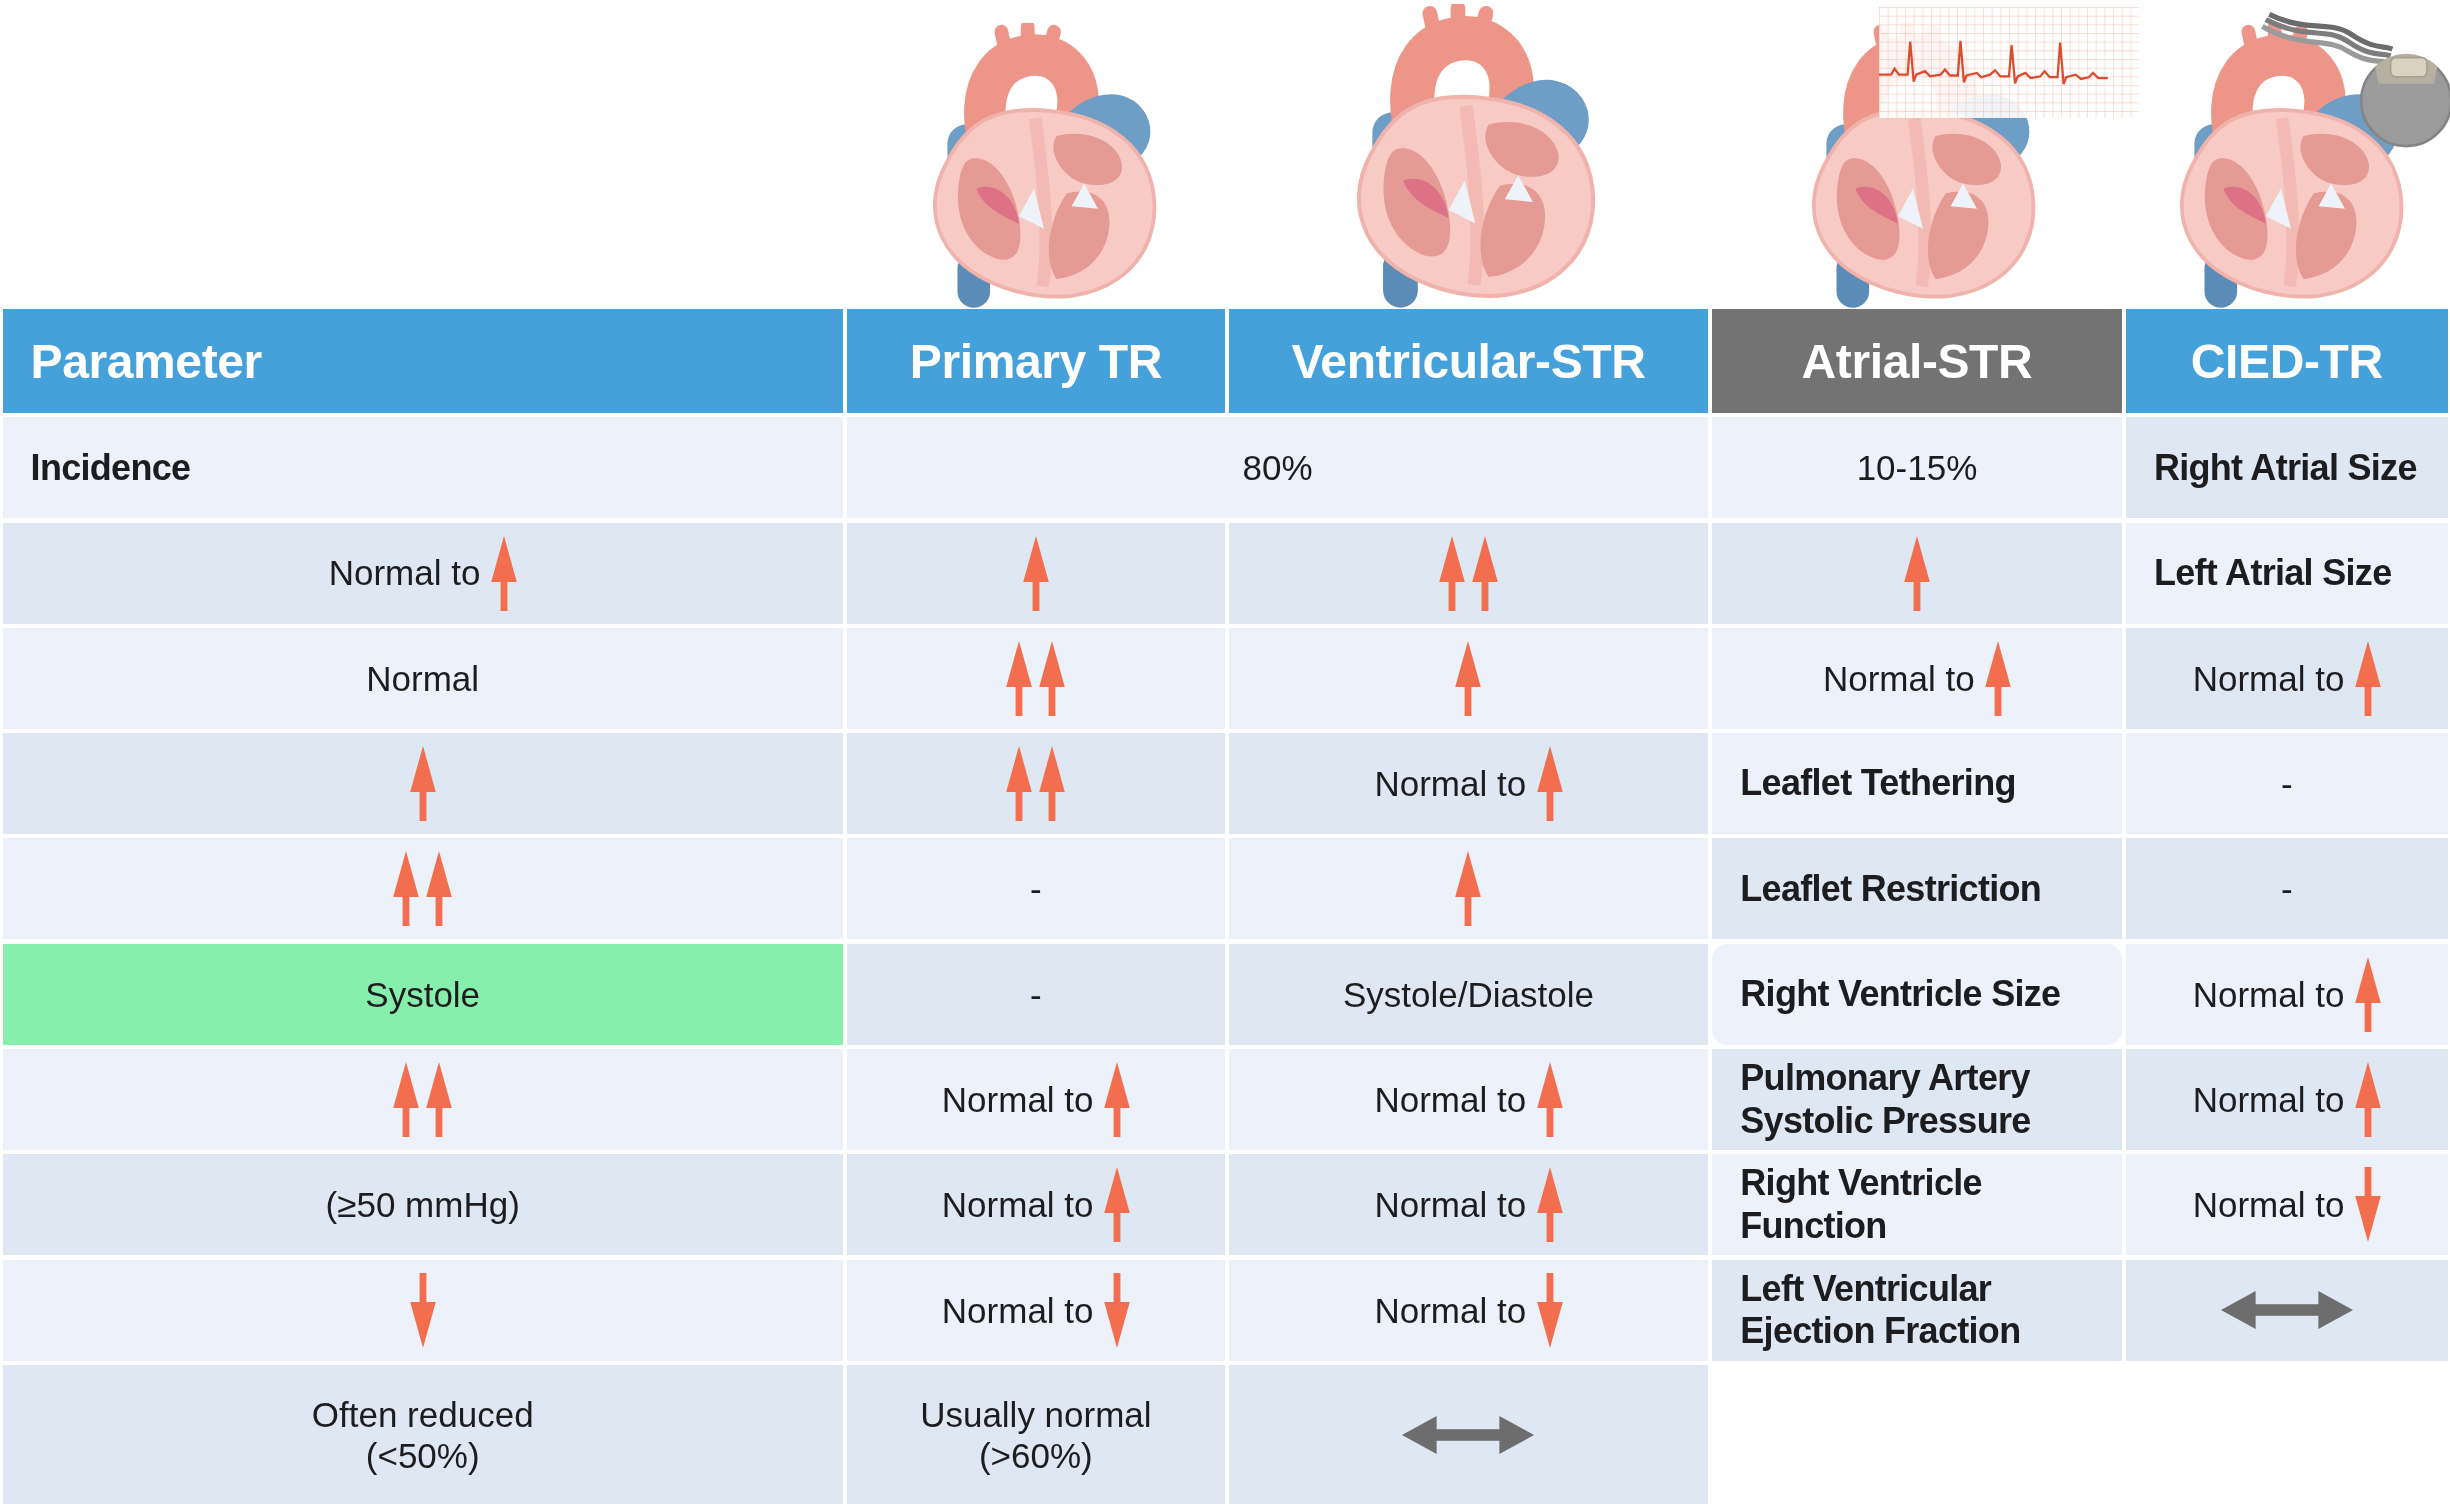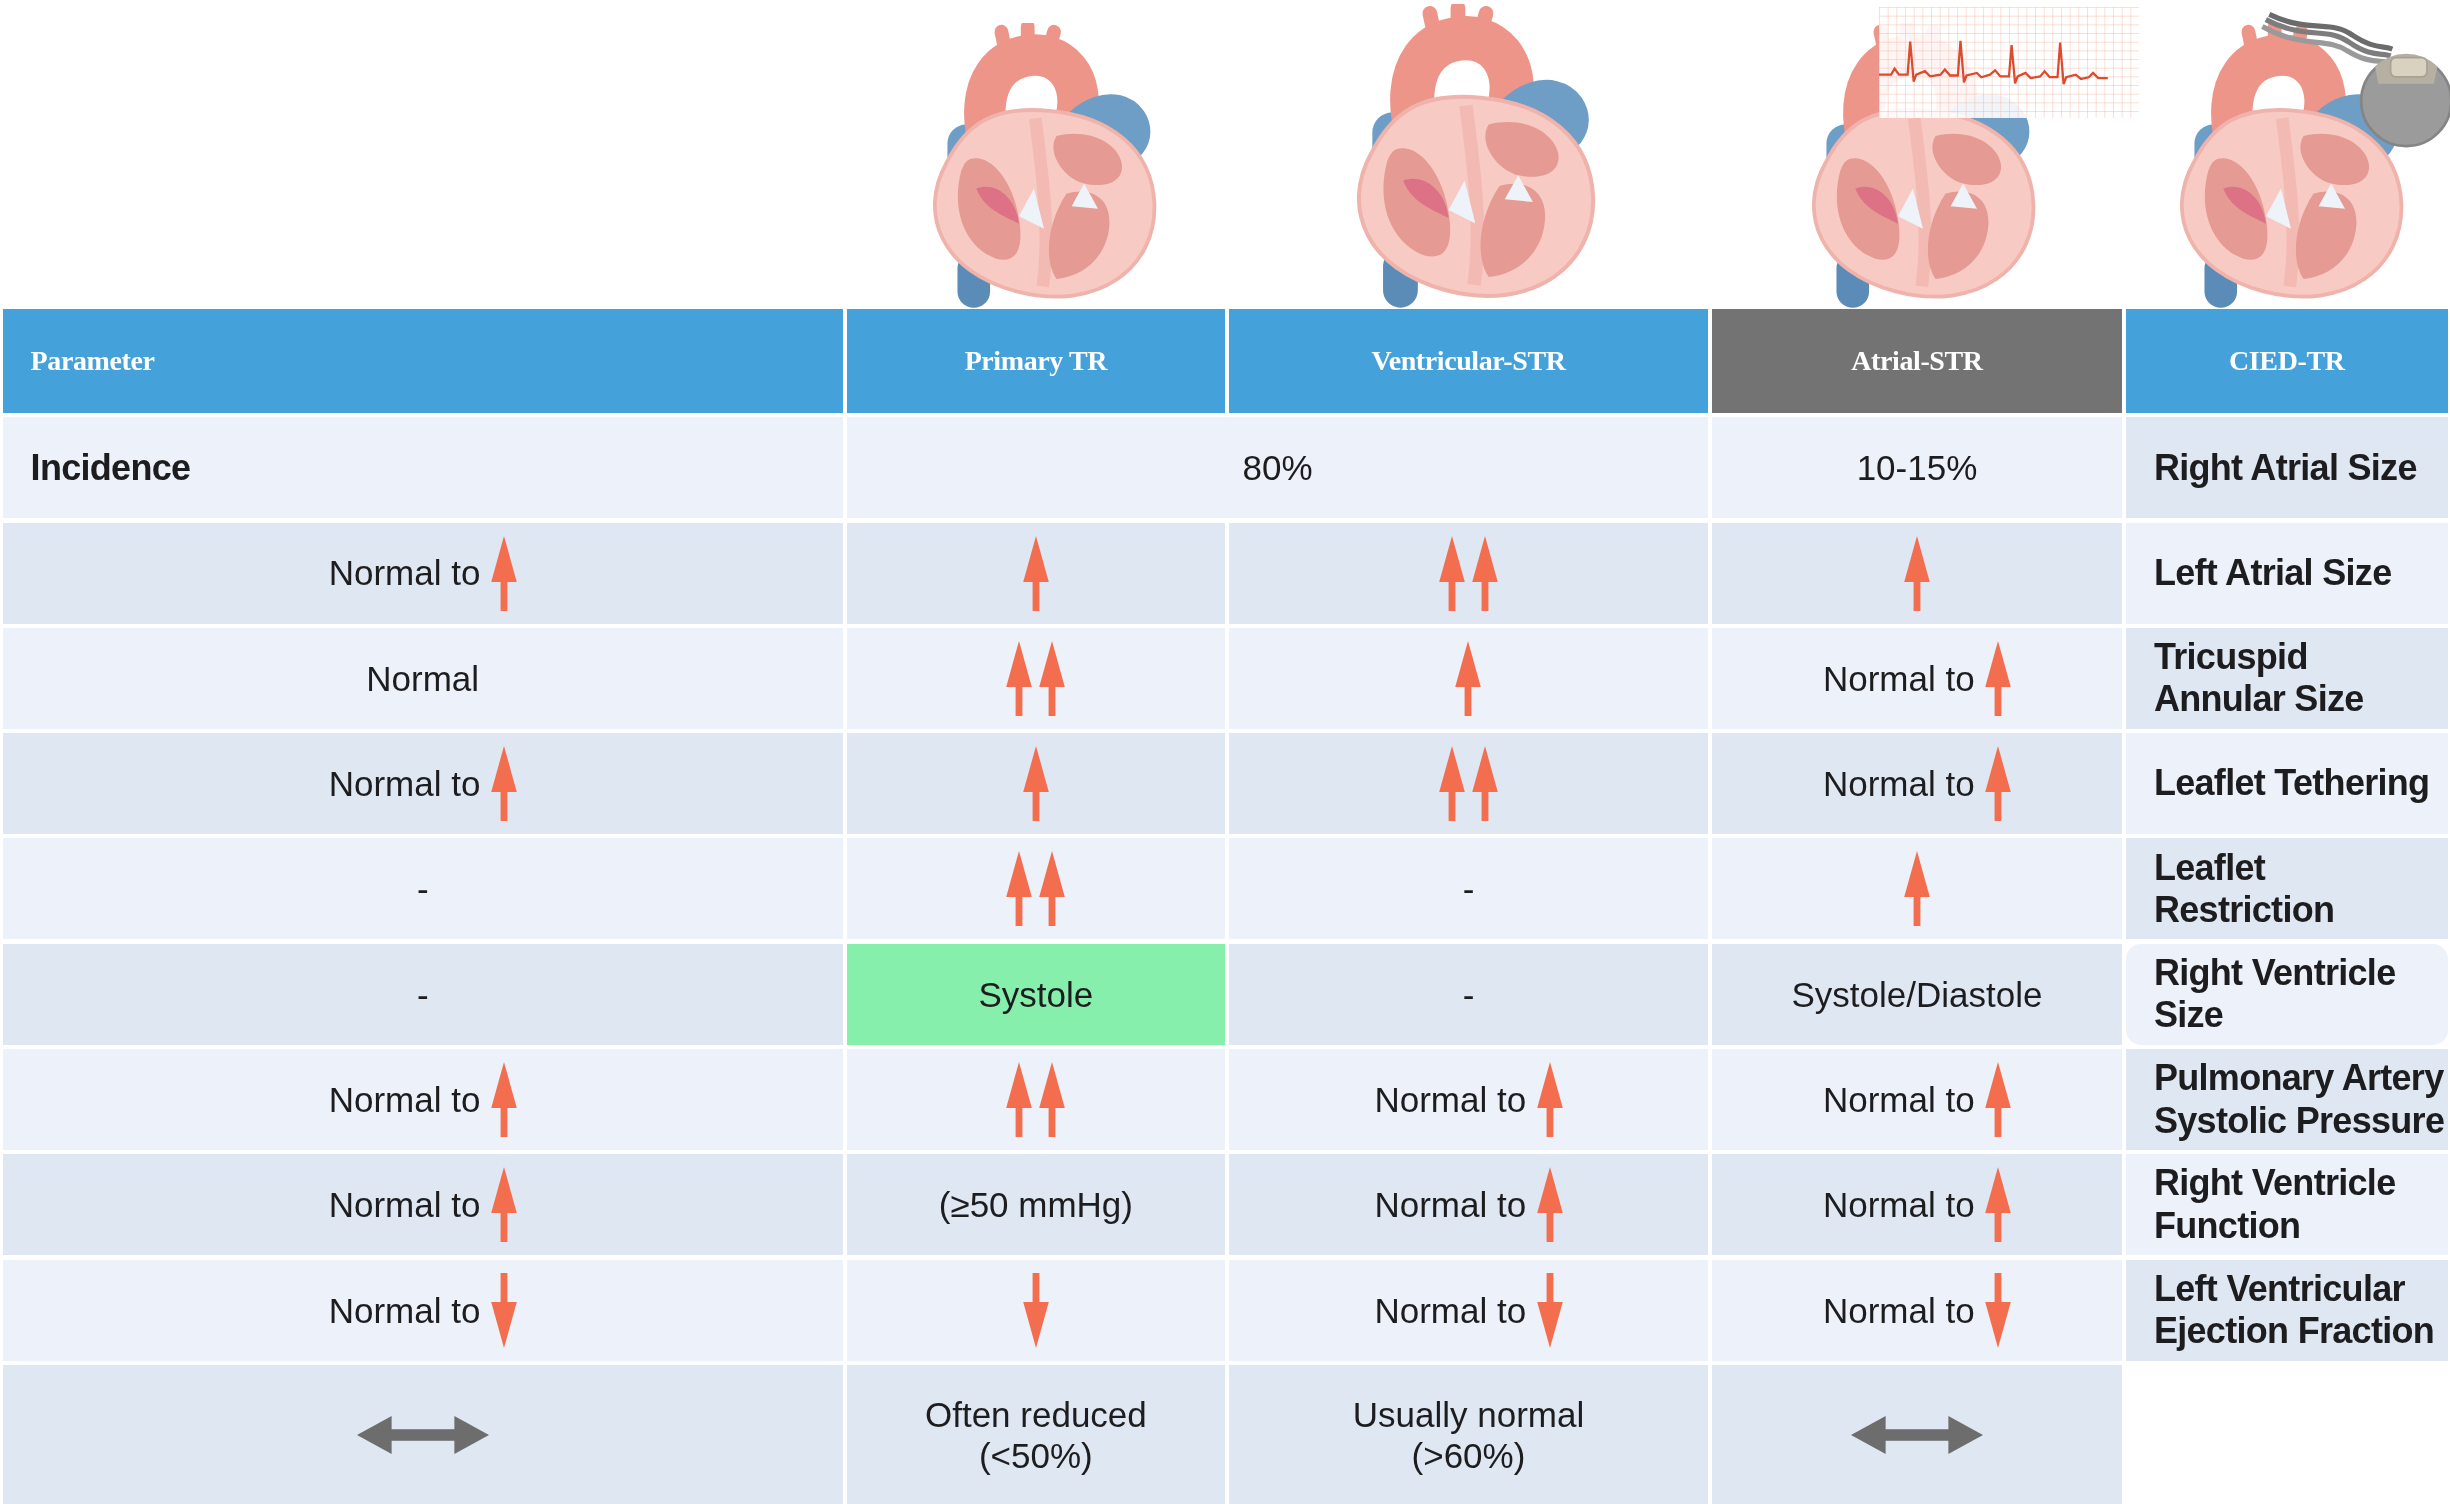--- a/index.html
+++ b/index.html
@@ -21,24 +21,23 @@
   
   .tr-table{
     display:grid;
     grid-template-columns:977fr 439fr 557fr 476fr 374fr;
     grid-template-rows:104px repeat(9,101px) 141px;
     gap:4.3px;
     width:2445px;margin:0 2.6px;
     background:#ffffff;
   }
   .th{
-    color:#ffffff;font-size:28px;font-weight:700;
+    color:#ffffff;font-size:48px;font-weight:700;
     display:flex;align-items:center;justify-content:center;
     letter-spacing:-0.4px;
-    font-family:Liberation Serif, serif;
   }
   .th.param{justify-content:flex-start;padding-left:28px;}
   .td{
     display:flex;align-items:center;justify-content:center;
     font-size:35px;color:#1d1d1f;gap:10.4px;text-align:center;
     line-height:1.18;white-space:pre-line;padding:0 2px;box-sizing:border-box;
   }
   .td.label{
     justify-content:flex-start;text-align:left;padding-left:28px;
     font-weight:700;font-size:36px;letter-spacing:-0.7px;white-space:normal;
@@ -188,21 +187,20 @@
             <polygon points="15,0 30,54 0,54" fill="#f26e4e"></polygon>
             <rect x="11" y="52" width="8" height="36" fill="#f26e4e"></rect>
           </g>
         </svg></div>
       <div class="td" style="background: rgb(237, 241, 249);"><span>Normal to</span><svg viewBox="0 0 30 88" width="26" height="75" class="arrow-svg">
           <g>
             <polygon points="15,0 30,54 0,54" fill="#f26e4e"></polygon>
             <rect x="11" y="52" width="8" height="36" fill="#f26e4e"></rect>
           </g>
         </svg></div>
-      <div class="td label" style="background: rgb(223, 231, 242);">Tricuspid Annular Size</div>
       <div class="td" style="background: rgb(223, 231, 242);"><span>Normal to</span><svg viewBox="0 0 30 88" width="26" height="75" class="arrow-svg">
           <g>
             <polygon points="15,0 30,54 0,54" fill="#f26e4e"></polygon>
             <rect x="11" y="52" width="8" height="36" fill="#f26e4e"></rect>
           </g>
         </svg></div>
       <div class="td" style="background: rgb(223, 231, 242);"><svg viewBox="0 0 30 88" width="26" height="75" class="arrow-svg">
           <g>
             <polygon points="15,0 30,54 0,54" fill="#f26e4e"></polygon>
             <rect x="11" y="52" width="8" height="36" fill="#f26e4e"></rect>

